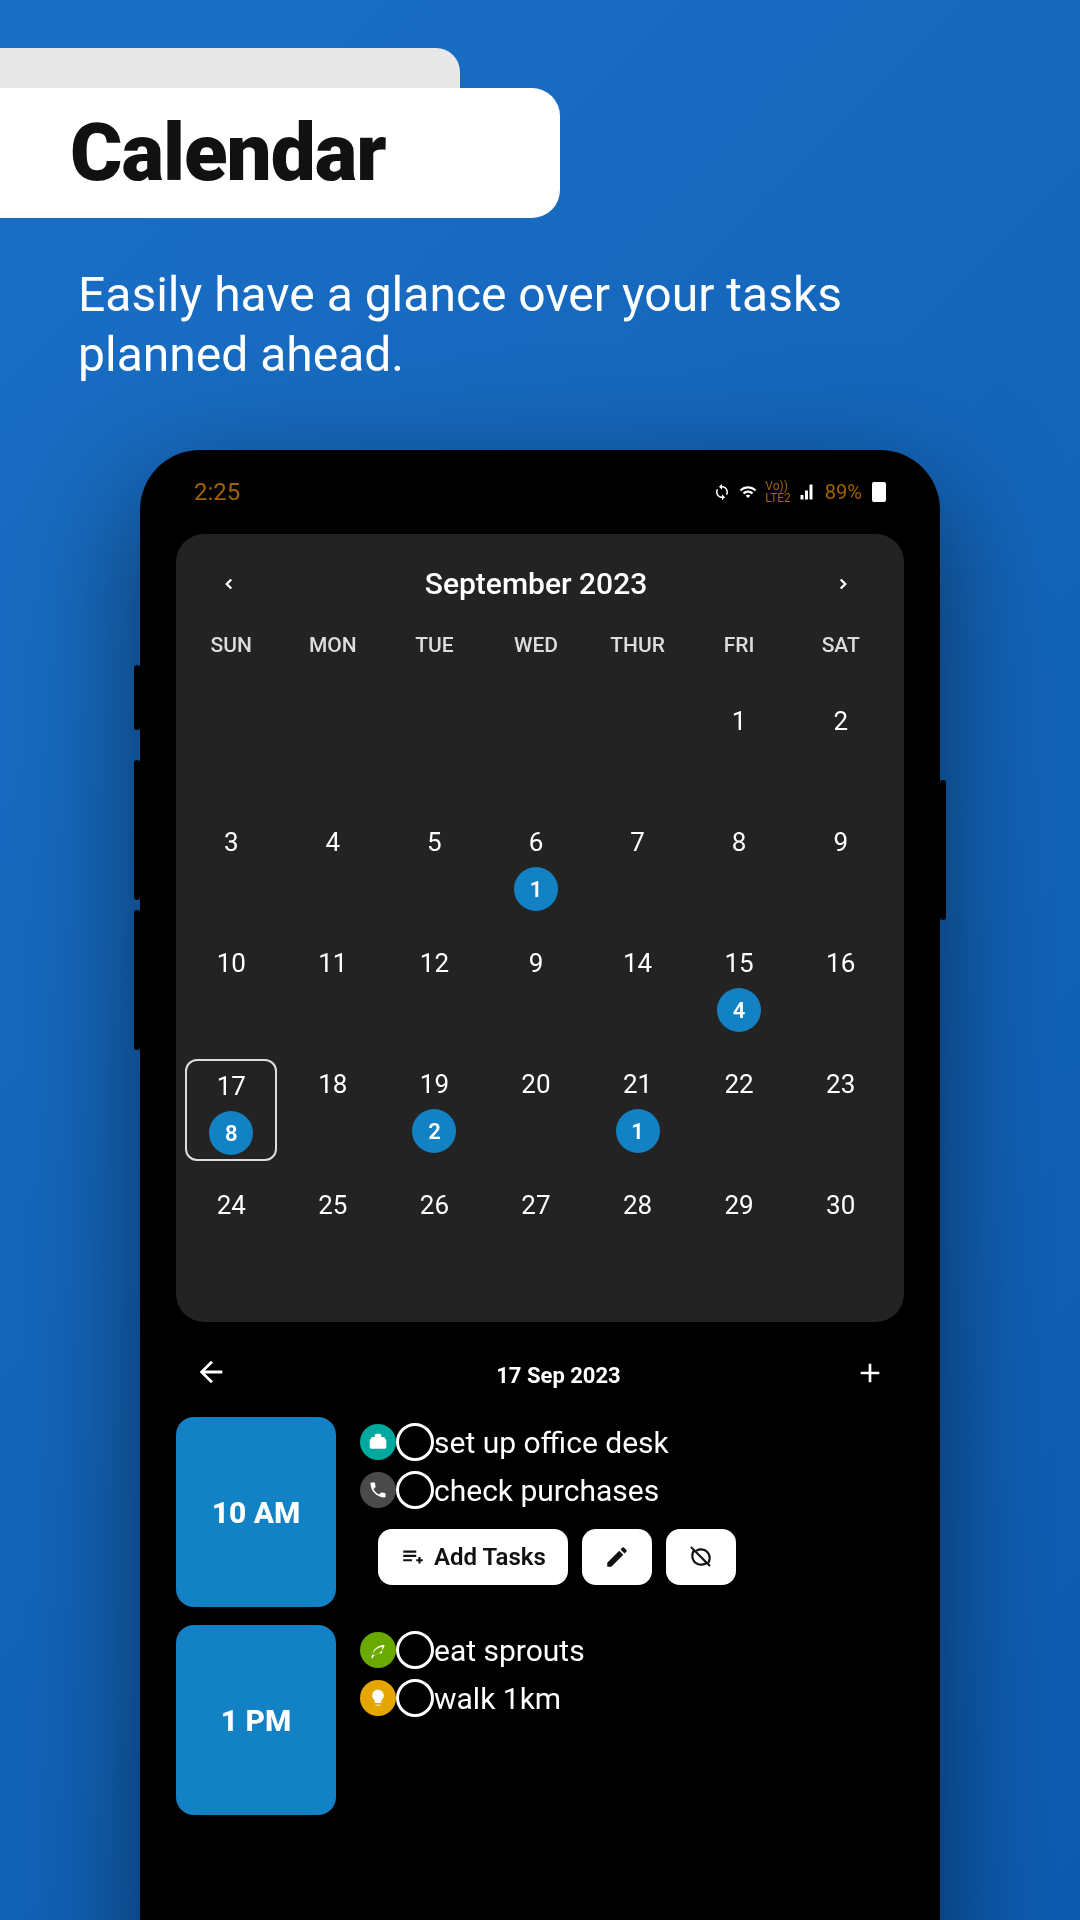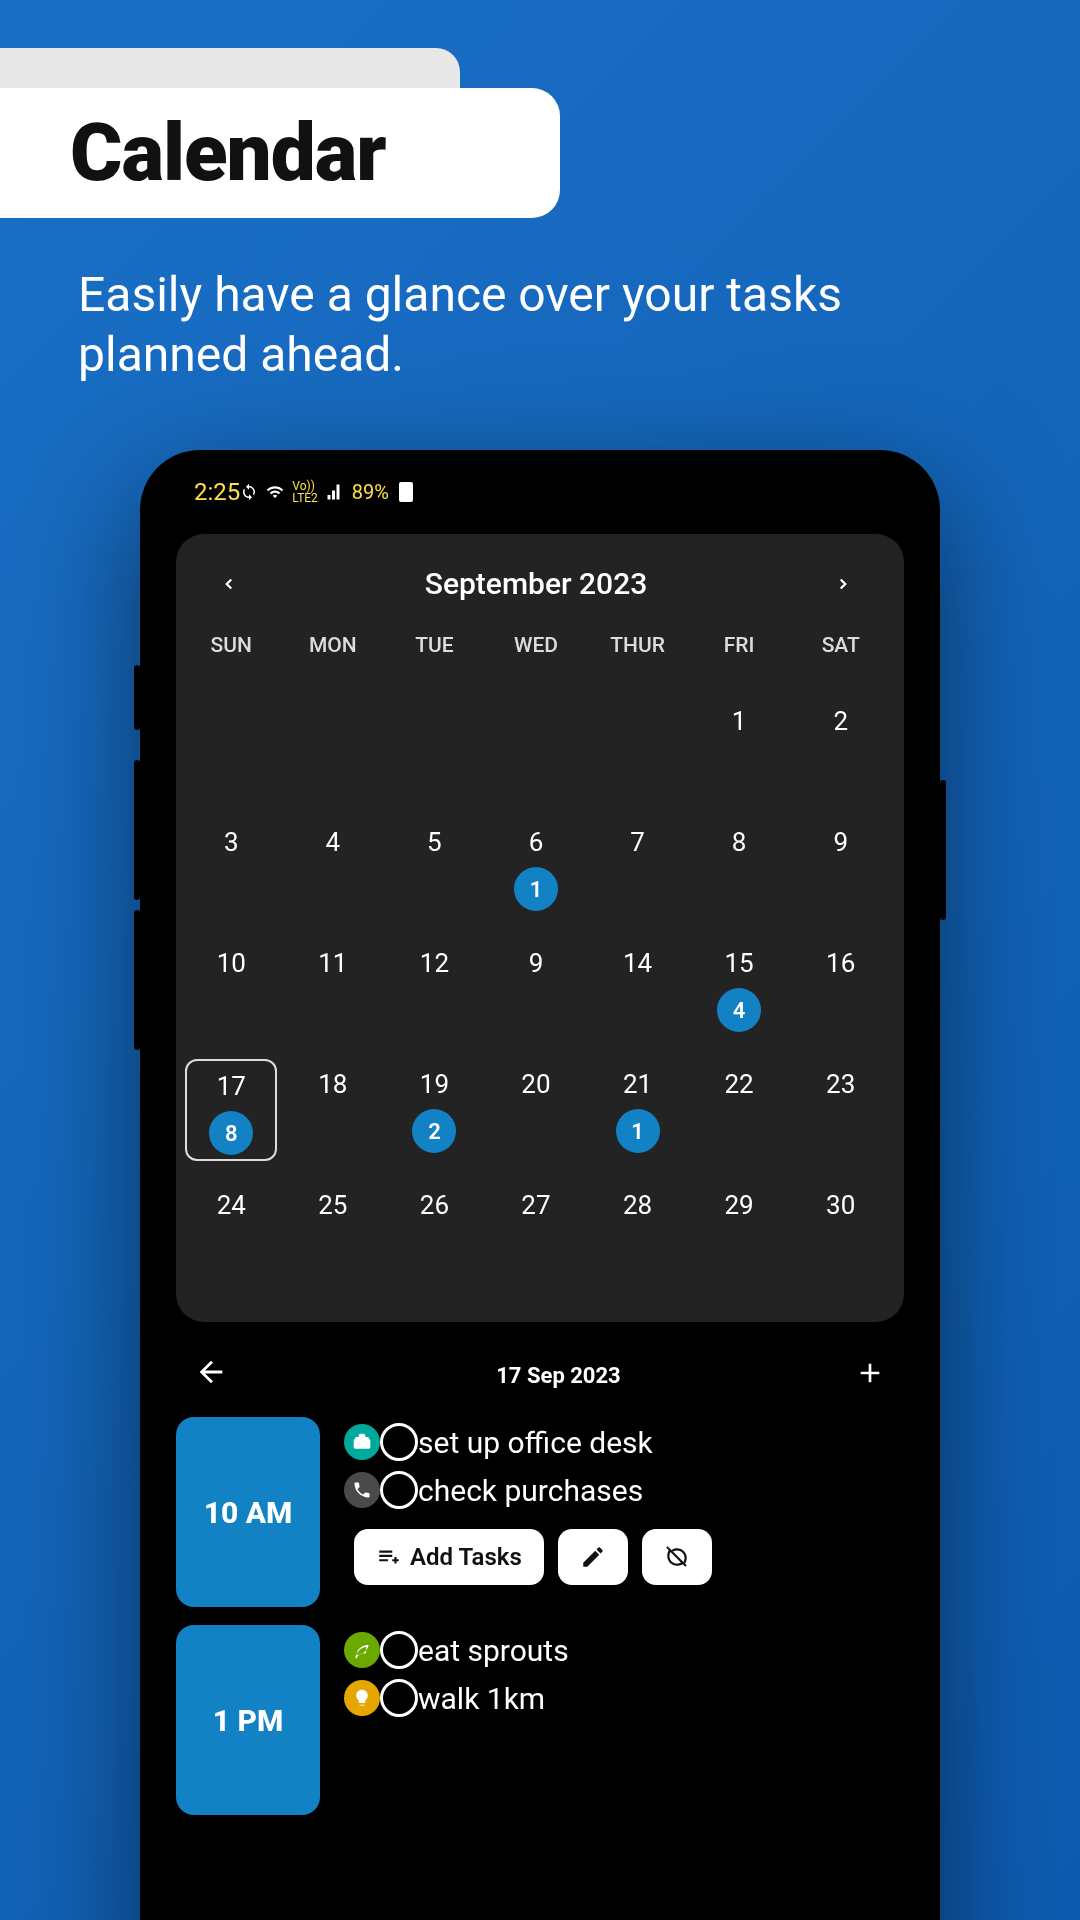--- a/index.html
+++ b/index.html
@@ -87,24 +87,24 @@
   background: #000;
   border-radius: 44px;
   overflow: hidden;
   position: relative;
 }
 
 
 .status-bar {
   height: 48px;
   display: flex;
-  justify-content: flex-start;
+  justify-content: space-between;
   align-items: center;
   padding: 0 36px;
-  color: #fde047;
+  color: #a16207;
   font-size: 24px;
 }
 .status-left { font-weight: 400; }
 .status-right { display: flex; align-items: center; gap: 8px; font-size: 20px; }
 .status-right svg { width: 18px; height: 18px; fill: #fff; }
 .battery-icon { display: inline-block; width: 14px; height: 20px; background: #fff; border-radius: 2px; position: relative; margin-left: 2px; }
 
 
 .calendar-card {
   margin: 18px 18px 0 18px;
@@ -186,21 +186,21 @@
 .day-title { font-size: 22px; font-weight: 700; margin-left: 35px; }
 .day-add { font-size: 40px; cursor: pointer; font-weight: 300; }
 
 
 .slot {
   display: flex;
   gap: 24px;
   padding: 0 18px 18px 18px;
 }
 .time-block {
-  width: 144px;
+  width: 160px;
   height: 190px;
   background: #1282c4;
   border-radius: 18px;
   display: flex;
   align-items: center;
   justify-content: center;
   color: #fff;
   font-size: 30px;
   font-weight: 800;
   flex-shrink: 0;
@@ -219,21 +219,21 @@
 }
 .cat-icon svg { width: 20px; height: 20px; fill: #fff; }
 .task-check {
   width: 38px; height: 38px; border: 3px solid #fff; border-radius: 50%;
   flex-shrink: 0;
 }
 .slot-actions {
   display: flex;
   gap: 14px;
   margin-top: 10px;
-  margin-left: 10px;
+  margin-left: 18px;
 }
 .act-btn {
   background: #fff;
   border-radius: 14px;
   height: 56px;
   display: flex;
   align-items: center;
   justify-content: center;
   color: #111;
   font-size: 24px;

